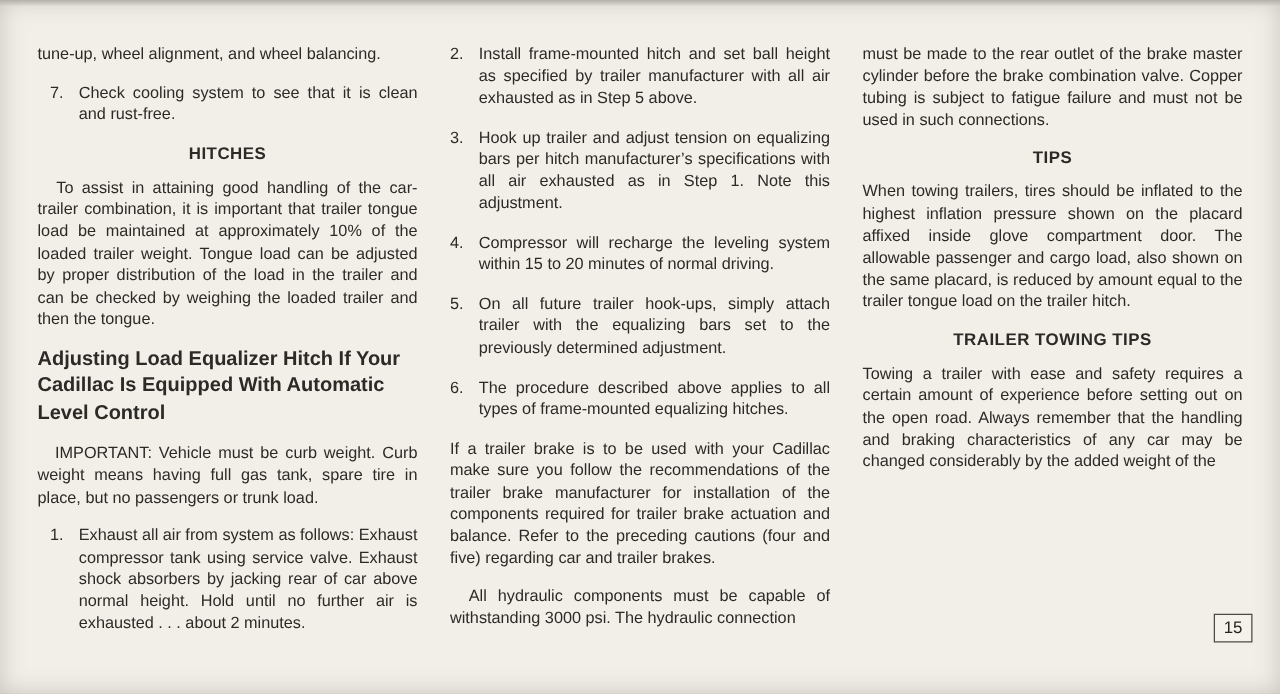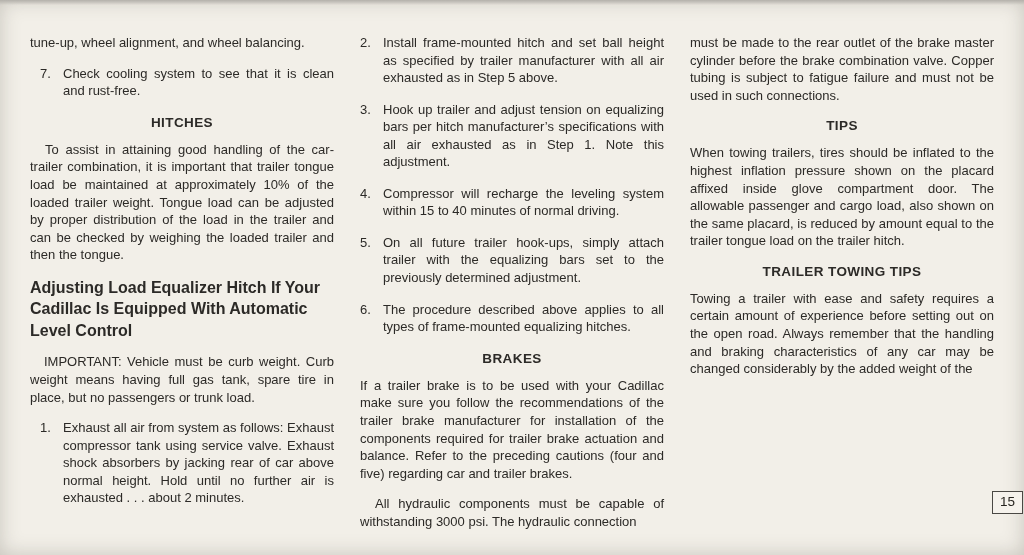--- a/index.html
+++ b/index.html
@@ -42,21 +42,21 @@
     margin: 6px 0 12px; line-height: 1.35; text-align: left;
   }
   .indent { text-indent: 15px; }
   .list-item { display: flex; margin: 0 0 14px; }
   .col-first .list-item { margin-left: 10px; }
   .list-item .num { flex: 0 0 23px; }
   .list-item .li-text { flex: 1; margin: 0; text-align: justify; }
   .cont { margin-left: 33px; margin-bottom: 14px; }
   .important { margin-left: 13px; text-indent: 14px; }
   .page-number-box {
-    position: absolute; right: 1px; bottom: 41px;
+    position: absolute; right: 22px; bottom: 41px;
     border: 1.5px solid #4a4844;
     padding: 2px 7px 3px;
     font-size: 13.5px;
     background: #f5f2ec;
     color: #26241f;
     line-height: 1.2;
   }
 </style>
 </head>
 <body>
@@ -90,32 +90,31 @@
       <div class="list-item">
         <span class="num">2.</span>
         <p class="li-text">Install frame-mounted hitch and set ball height as specified by trailer manufacturer with all air exhausted as in Step 5 above.</p>
       </div>
       <div class="list-item">
         <span class="num">3.</span>
         <p class="li-text">Hook up trailer and adjust tension on equalizing bars per hitch manufacturer’s specifications with all air exhausted as in Step 1. Note this adjustment.</p>
       </div>
       <div class="list-item">
         <span class="num">4.</span>
-        <p class="li-text">Compressor will recharge the leveling system within 15 to 40 minutes of normal driving.</p>
+        <p class="li-text">Compressor will recharge the leveling system within 15 to 20 minutes of normal driving.</p>
       </div>
       <div class="list-item">
         <span class="num">5.</span>
         <p class="li-text">On all future trailer hook-ups, simply attach trailer with the equalizing bars set to the previously determined adjustment.</p>
       </div>
       <div class="list-item">
         <span class="num">6.</span>
         <p class="li-text">The procedure described above applies to all types of frame-mounted equalizing hitches.</p>
       </div>
 
-      <h2 class="heading">BRAKES</h2>
       <p>If a trailer brake is to be used with your Cadillac make sure you follow the recommendations of the trailer brake manufacturer for installation of the components required for trailer brake actuation and balance. Refer to the preceding cautions (four and five) regarding car and trailer brakes.</p>
       <p class="indent">All hydraulic components must be capable of withstanding 3000 psi. The hydraulic connection</p>
     </div>
 
     <div class="col">
       <p>must be made to the rear outlet of the brake master cylinder before the brake combination valve. Copper tubing is subject to fatigue failure and must not be used in such connections.</p>
 
       <h2 class="heading">TIPS</h2>
       <p>When towing trailers, tires should be inflated to the highest inflation pressure shown on the placard affixed inside glove compartment door. The allowable passenger and cargo load, also shown on the same placard, is reduced by amount equal to the trailer tongue load on the trailer hitch.</p>
 

